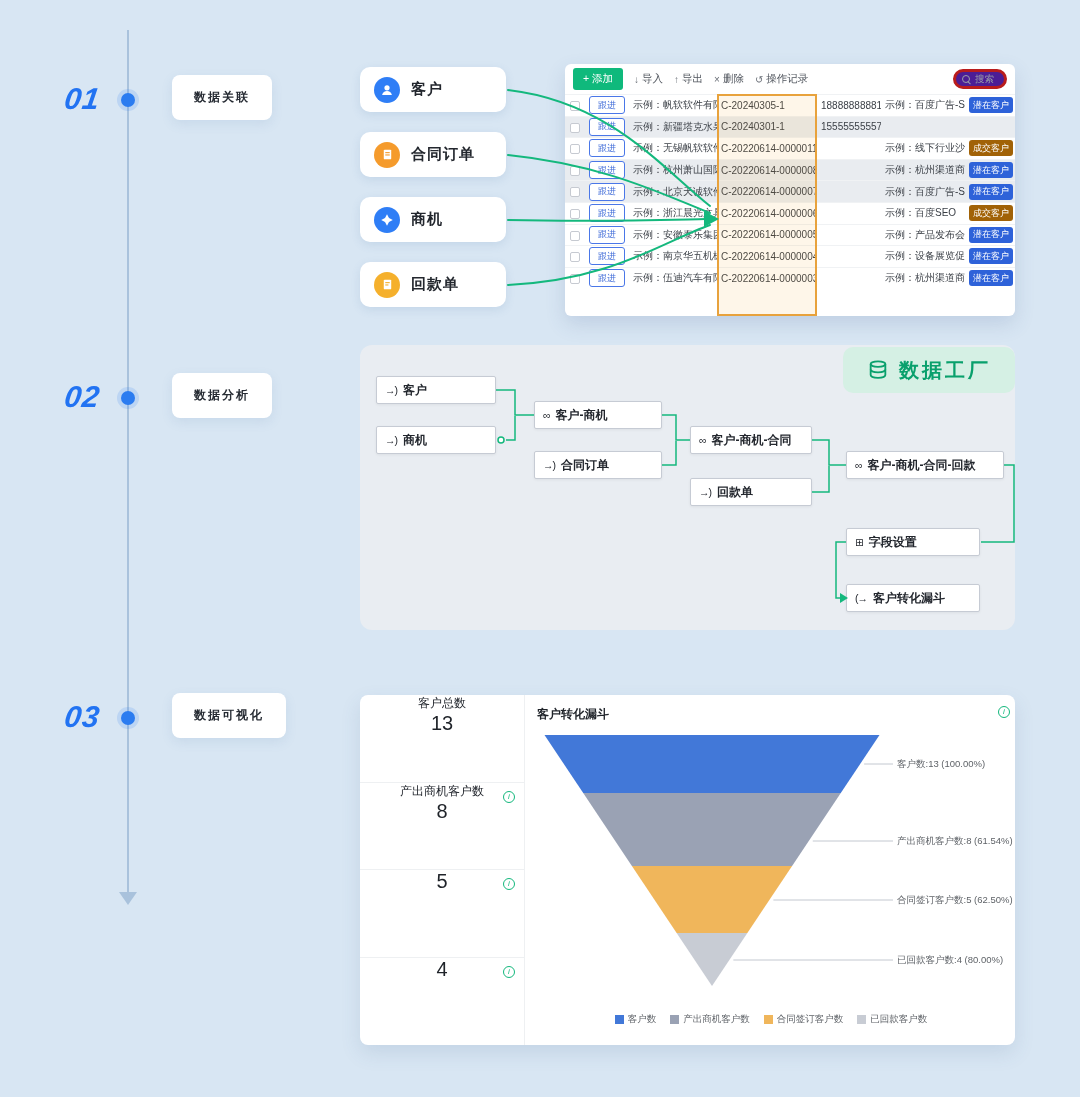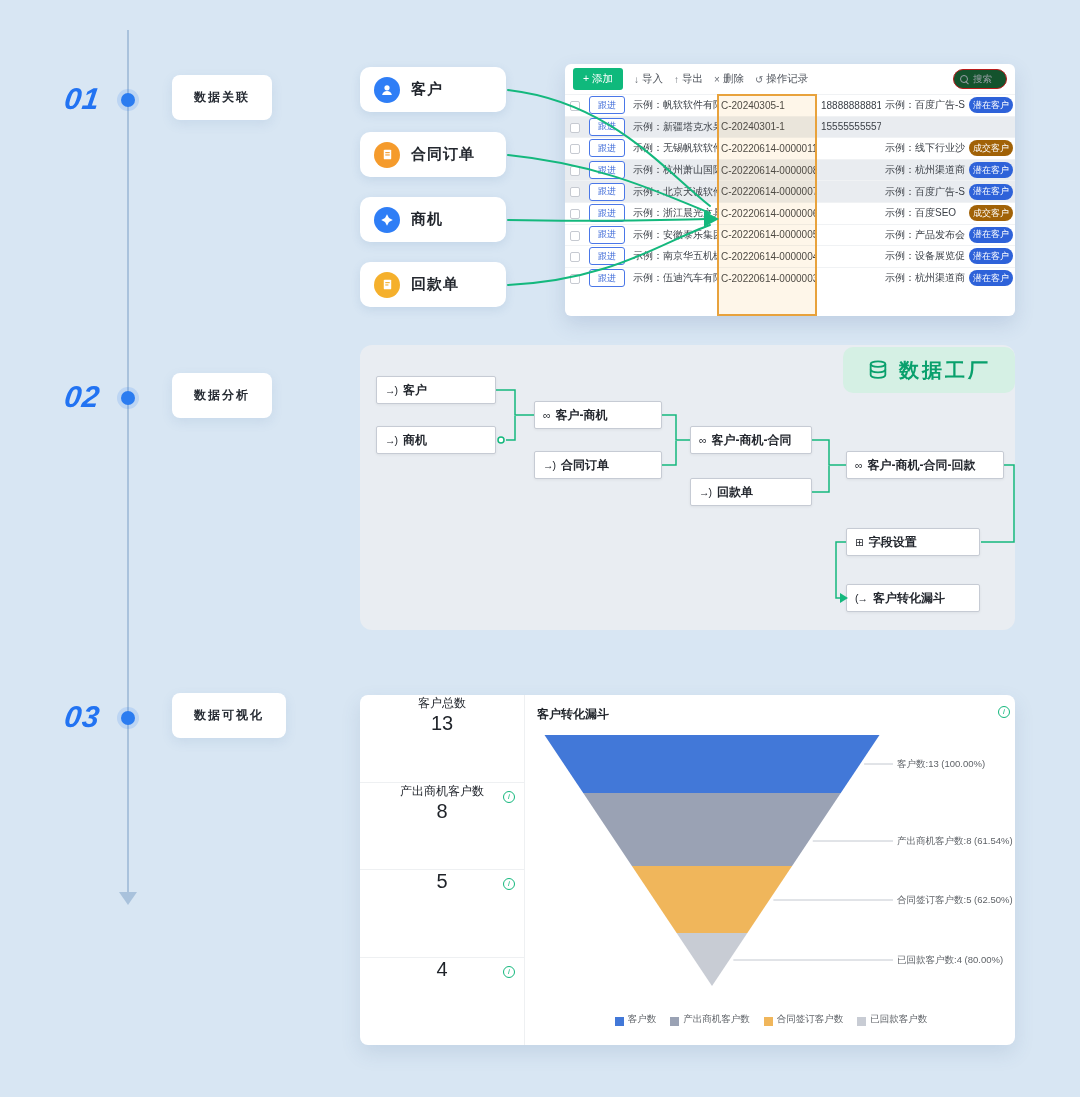--- a/index.html
+++ b/index.html
@@ -18,35 +18,35 @@
   .ecard { left:360px; width:146px; height:45px; background:#fff; border-radius:10px; box-shadow:0 3px 10px rgba(80,120,170,.14); display:flex; align-items:center; gap:11px; padding:0 14px; }
   .ecard .ic { width:26px; height:26px; border-radius:50%; display:flex; align-items:center; justify-content:center; flex:0 0 auto; }
   .ecard .lb { font-size:15px; font-weight:bold; color:#23272e; letter-spacing:1px; }
 
   
   .tablewrap { left:565px; top:64px; width:450px; height:252px; background:#fff; border-radius:6px; box-shadow:0 8px 20px rgba(60,90,140,.16); font-size:10px; color:#3a3f46; overflow:hidden; }
   .toolbar { height:30px; display:flex; align-items:center; gap:11px; padding:0 8px; }
   .btn-add { background:#0fb97c; color:#fff; border:none; border-radius:3px; font-size:10.5px; padding:4px 10px; cursor:pointer; }
   .tbtn { color:#51565e; font-size:10.5px; display:flex; gap:3px; align-items:center; background:none; border:none; cursor:pointer; white-space:nowrap; }
   .tbtn .tic { color:#6b7078; font-size:10px; }
-  .search { margin-left:auto; width:54px; height:20px; border:1px solid #b91c1c; border-radius:10px; display:flex; align-items:center; gap:4px; padding:0 6px; color:#9aa0a8; font-size:9.5px; overflow:hidden; white-space:nowrap; background:#14532d; }
+  .search { margin-left:auto; width:54px; height:20px; border:3px solid #b91c1c; border-radius:10px; display:flex; align-items:center; gap:4px; padding:0 6px; color:#9aa0a8; font-size:9.5px; overflow:hidden; white-space:nowrap; background:#4c1d95; }
   .mag { position:relative; width:9px; height:9px; flex:0 0 auto; }
   .mag::before { content:""; position:absolute; left:0; top:0; width:6px; height:6px; border:1px solid #9aa0a8; border-radius:50%; }
   .mag::after { content:""; position:absolute; left:6.2px; top:6.2px; width:3.5px; height:1.2px; background:#9aa0a8; transform:rotate(45deg); transform-origin:0 0; }
   .thead, .trow { display:grid; grid-template-columns:20px 44px 88px 100px 64px 84px 50px; align-items:center; }
   .thead { height:27px; background:#f2f4f7; font-weight:bold; color:#2a2f36; }
   .thead .tc { overflow:hidden; white-space:nowrap; }
   .c-status-h { background:#3f6bd8; color:#fff; height:27px; display:flex; align-items:center; }
   .trow { height:21.6px; border-top:1px solid #f0f2f4; background:#fff; }
   .trow.sel { background:#e9ecf0; }
   .tc { padding:0 4px; white-space:nowrap; overflow:hidden; }
   .ck { text-align:center; }
   .cb { width:10px; height:10px; border:1px solid #c6cad1; border-radius:2px; background:#fff; display:inline-block; vertical-align:middle; }
   .follow { border:1px solid #4a77e8; color:#3f6bd8; background:#fff; border-radius:3px; font-size:9px; padding:1.5px 8px; display:inline-block; cursor:pointer; }
-  .badge { color:#fff; border-radius:8px; font-size:9px; padding:1.5px 4px; display:inline-block; }
+  .badge { color:#fff; border-radius:3px; font-size:9px; padding:1.5px 4px; display:inline-block; }
   .badge.potential { background:#2e62d9; }
   .badge.deal { background:#a16207; }
   .col-hl { left:717px; top:94px; width:100px; height:222px; border:2px solid #e8a23c; background:rgba(245,166,35,.10); pointer-events:none; z-index:4; }
 
   
   .panel2 { left:360px; top:345px; width:655px; height:285px; background:#e9edf2; border-radius:12px; }
   .factory { left:843px; top:347px; width:172px; height:46px; background:#d5f0e4; border-radius:10px; display:flex; align-items:center; justify-content:center; gap:10px; z-index:2; }
   .factory .txt { font-size:20px; font-weight:bold; color:#09a06c; letter-spacing:3px; }
   .node { height:28px; background:#fff; border:1px solid #c6cbd4; border-radius:2px; display:flex; align-items:center; gap:6px; padding:0 8px; font-size:12px; font-weight:bold; color:#23272e; box-shadow:0 1px 3px rgba(0,0,0,.06); white-space:nowrap; z-index:2; }
   .node .nic { font-size:10.5px; font-weight:normal; color:#23272e; letter-spacing:-1px; }
@@ -63,21 +63,21 @@
   .scell.last { border-bottom:none; }
   .scell .t { font-size:12px; color:#23272e; }
   .scell .v { font-size:20px; color:#1f2329; }
   .info { position:absolute; top:8px; right:9px; width:12px; height:12px; border-radius:50%; border:1px solid #14b87d; color:#14b87d; font-size:8px; line-height:10px; text-align:center; font-style:italic; }
   .info::after { content:"i"; }
   .chart-title { left:537px; top:706px; font-size:12px; font-weight:bold; color:#1f2329; }
   .chart-info { position:absolute; left:998px; top:706px; width:12px; height:12px; border-radius:50%; border:1px solid #14b87d; color:#14b87d; font-size:8px; line-height:10px; text-align:center; font-style:italic; }
   .chart-info::after { content:"i"; }
   #funnel-svg { left:527px; top:723px; }
   .legend { left:527px; top:1013px; width:488px; display:flex; justify-content:center; gap:14px; font-size:9.5px; color:#5f6368; }
-  .lg-item { display:flex; align-items:flex-end; white-space:nowrap; }
+  .lg-item { display:flex; align-items:center; white-space:nowrap; }
   .lg-sq { width:9px; height:9px; display:inline-block; margin-right:4px; }
 
   .overlay { left:0; top:0; pointer-events:none; z-index:5; }
 </style>
 </head>
 <body>
 
 <div id="canvas">
 
   <div class="abs tl-line"></div>

